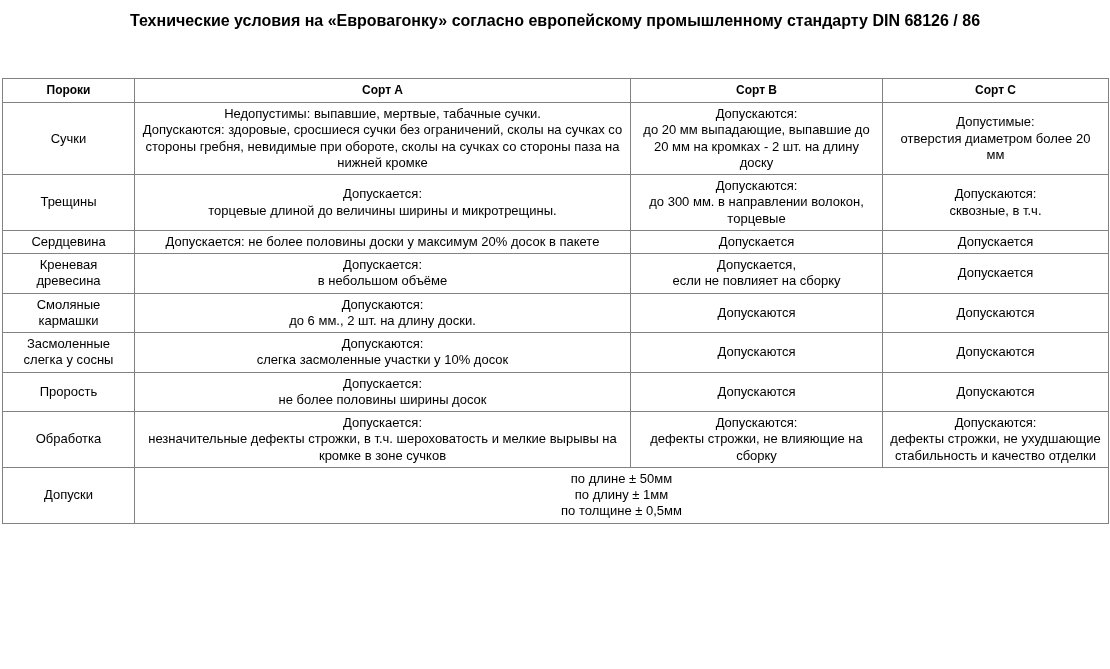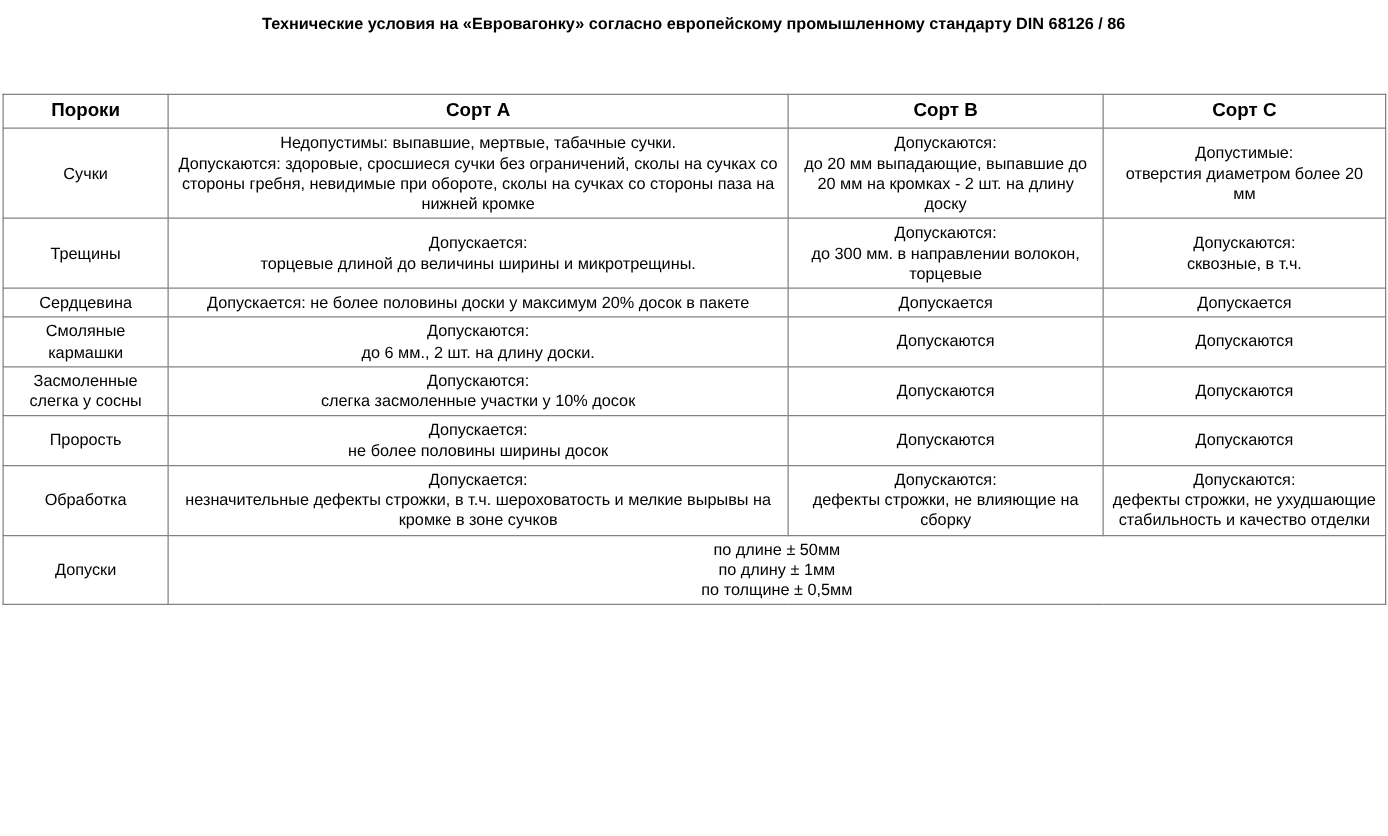--- a/index.html
+++ b/index.html
@@ -11,21 +11,21 @@
   }
   .page {
     width: 1110px;
     height: 669px;
     background: #ffffff;
     overflow: hidden;
   }
   .doc-title {
     padding-top: 11px;
     text-align: center;
-    font-size: 13px;
+    font-size: 16px;
     font-weight: bold;
     line-height: 1.2;
   }
   table.spec-table {
     border-collapse: collapse;
     table-layout: fixed;
     width: 1106px;
     margin: 48px 0 0 2px;
   }
   .spec-table th,
@@ -34,21 +34,21 @@
     text-align: center;
     vertical-align: middle;
     font-size: 13px;
     line-height: 1.25;
     padding: 3px 7px;
     white-space: pre-line;
     overflow-wrap: break-word;
   }
   .spec-table th {
     font-weight: bold;
-    font-size: 15px;
+    font-size: 12px;
     padding: 4px 6px;
   }
   col.c-defect { width: 132px; }
   col.c-a      { width: 496px; }
   col.c-b      { width: 252px; }
   col.c-c      { width: 226px; }
 </style>
 </head>
 <body>
 
@@ -90,20 +90,28 @@
         <td>Допускаются:
 сквозные, в т.ч.</td>
       </tr>
       <tr>
         <td>Сердцевина</td>
         <td>Допускается: не более половины доски у максимум 20% досок в пакете</td>
         <td>Допускается</td>
         <td>Допускается</td>
       </tr>
       <tr>
+        <td>Креневая древесина</td>
+        <td>Допускается:
+в небольшом объёме</td>
+        <td>Допускается,
+если не повлияет на сборку</td>
+        <td>Допускается</td>
+      </tr>
+      <tr>
         <td>Смоляные кармашки</td>
         <td>Допускаются:
 до 6 мм., 2 шт. на длину доски.</td>
         <td>Допускаются</td>
         <td>Допускаются</td>
       </tr>
       <tr>
         <td>Засмоленные слегка у сосны</td>
         <td>Допускаются:
 слегка засмоленные участки у 10% досок</td>

